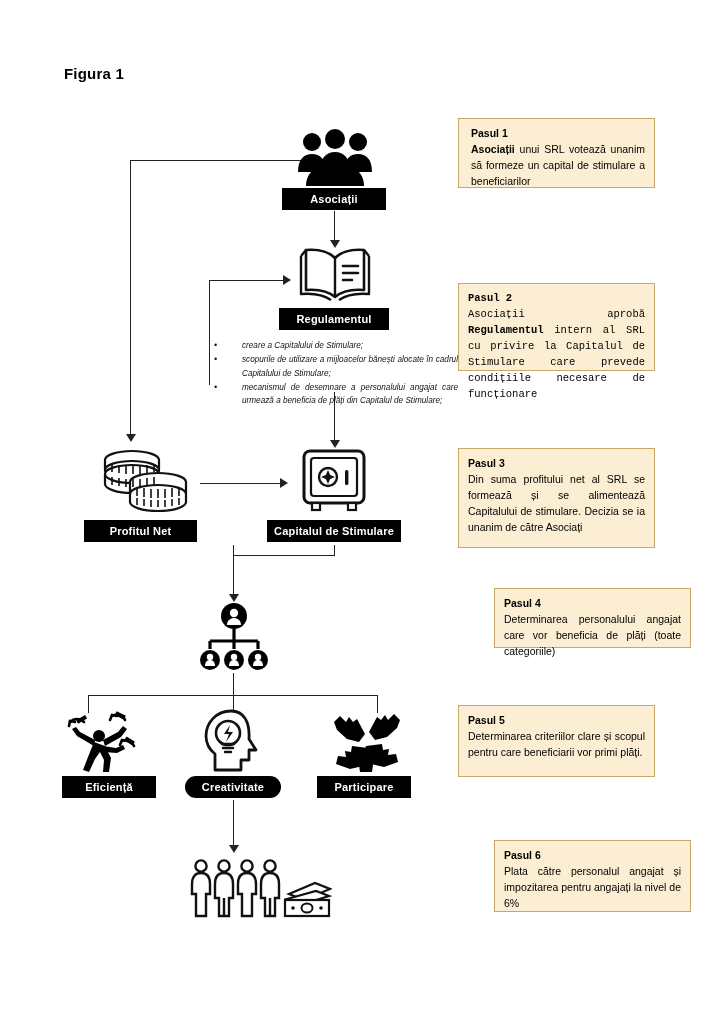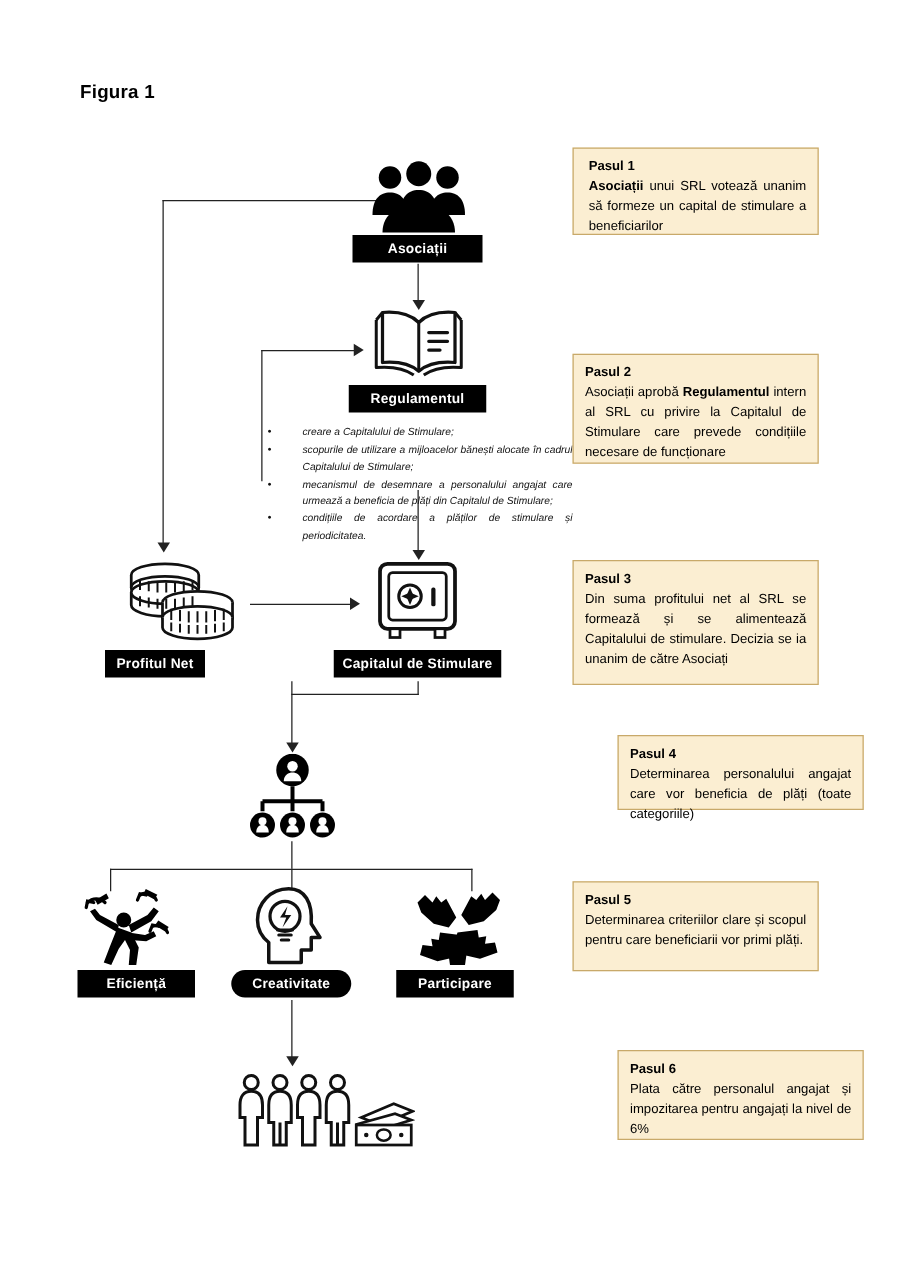--- a/index.html
+++ b/index.html
@@ -130,21 +130,20 @@
   </div>
   <div class="plate" style="left:279px;top:308px;width:110px;">
     <span>Regulamentul</span>
   </div>
 
   <div class="bullets">
     <ul>
       <li>creare a Capitalului de Stimulare;</li>
       <li>scopurile de utilizare a mijloacelor bănești alocate în cadrul Capitalului de Stimulare;</li>
       <li>mecanismul de desemnare a personalului angajat care urmează a beneficia de plăți din Capitalul de Stimulare;</li>
-      <li>condițiile de acordare a plăților de stimulare și periodicitatea.</li>
     </ul>
   </div>
 
   <div class="icon" style="left:98px;top:446px;width:100px;height:68px;">
     <svg width="100" height="68" viewBox="0 0 100 68">
       <g fill="#fff" stroke="#111" stroke-width="2.2">
         <ellipse cx="34" cy="14" rx="27" ry="9"></ellipse>
         <path d="M7 14 L7 24 A27 9 0 0 0 61 24 L61 14"></path>
         <ellipse cx="34" cy="24" rx="27" ry="9"></ellipse>
         <path d="M7 28 L7 38 A27 9 0 0 0 61 38 L61 28"></path>
@@ -155,21 +154,21 @@
         <path d="M32 48 L32 56 A28 9 0 0 0 88 56 L88 48"></path>
       </g>
       <g stroke="#111" stroke-width="1.6">
         <path d="M14 18 L14 26 M21 19 L21 27 M28 20 L28 28 M35 20 L35 28 M42 20 L42 28 M49 19 L49 27 M56 18 L56 26"></path>
         <path d="M14 31 L14 39 M21 32 L21 40 M28 33 L28 41 M35 33 L35 41 M42 33 L42 41 M49 32 L49 40 M56 31 L56 39"></path>
         <path d="M39 41 L39 50 M46 42 L46 51 M53 43 L53 52 M60 43 L60 52 M67 43 L67 52 M74 42 L74 51 M81 41 L81 50"></path>
         <path d="M39 52 L39 59 M46 53 L46 60 M53 54 L53 61 M60 54 L60 61 M67 54 L67 61 M74 53 L74 60 M81 52 L81 59"></path>
       </g>
     </svg>
   </div>
-  <div class="plate" style="left:84px;top:520px;width:80px;">
+  <div class="plate" style="left:84px;top:520px;width:113px;">
     <span>Profitul Net</span>
   </div>
 
   <div class="icon" style="left:300px;top:448px;width:68px;height:66px;">
     <svg width="68" height="66" viewBox="0 0 68 66">
       <rect x="4" y="3" width="60" height="52" rx="6" fill="#fff" stroke="#111" stroke-width="3"></rect>
       <rect x="11" y="10" width="46" height="38" rx="3" fill="#fff" stroke="#111" stroke-width="2.2"></rect>
       <circle cx="28" cy="29" r="9" fill="#fff" stroke="#111" stroke-width="2.4"></circle>
       <path d="M28 22 L31 29 L28 36 L25 29 Z" fill="#111"></path>
       <path d="M21 29 L28 26 L35 29 L28 32 Z" fill="#111"></path>
@@ -293,21 +292,21 @@
         <circle cx="133" cy="50" r="1.8"></circle>
       </g>
     </svg>
   </div>
 
   <div class="step-card" style="top:118px;height:70px;padding-left:12px;">
     <div class="step-title">Pasul 1</div>
     <div class="step-body"><span></span><b>Asociații</b><span> unui SRL votează unanim să formeze un capital de stimulare a beneficiarilor</span></div>
   </div>
 
-  <div class="step-card" style="top:283px;height:88px;">
+  <div class="step-card" style="top:283px;height:88px;font-family:Liberation Mono, monospace;">
     <div class="step-title">Pasul 2</div>
     <div class="step-body"><span>Asociații aprobă </span><b>Regulamentul</b><span> intern al SRL cu privire la Capitalul de Stimulare care prevede condițiile necesare de funcționare</span></div>
   </div>
 
   <div class="step-card" style="top:448px;height:100px;">
     <div class="step-title">Pasul 3</div>
     <div class="step-body"><span>Din suma profitului net al SRL se formează și se alimentează Capitalului de stimulare. Decizia se ia unanim de către Asociați</span><b></b><span></span></div>
   </div>
 
   <div class="step-card" style="top:588px;height:60px;margin-left:36px;">

